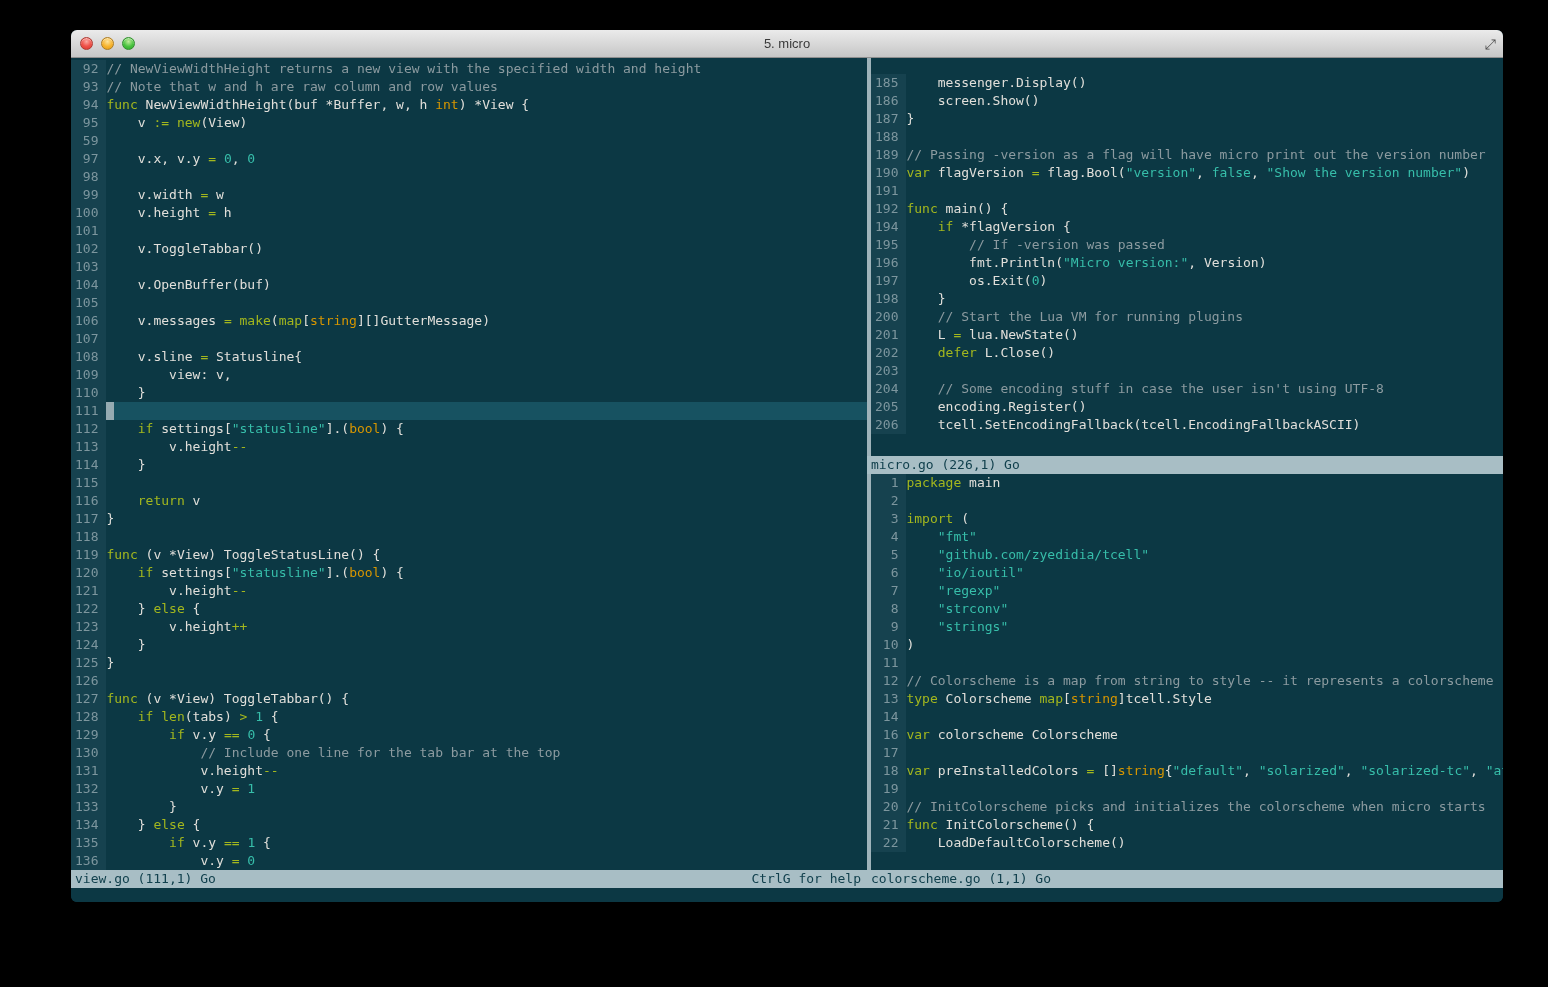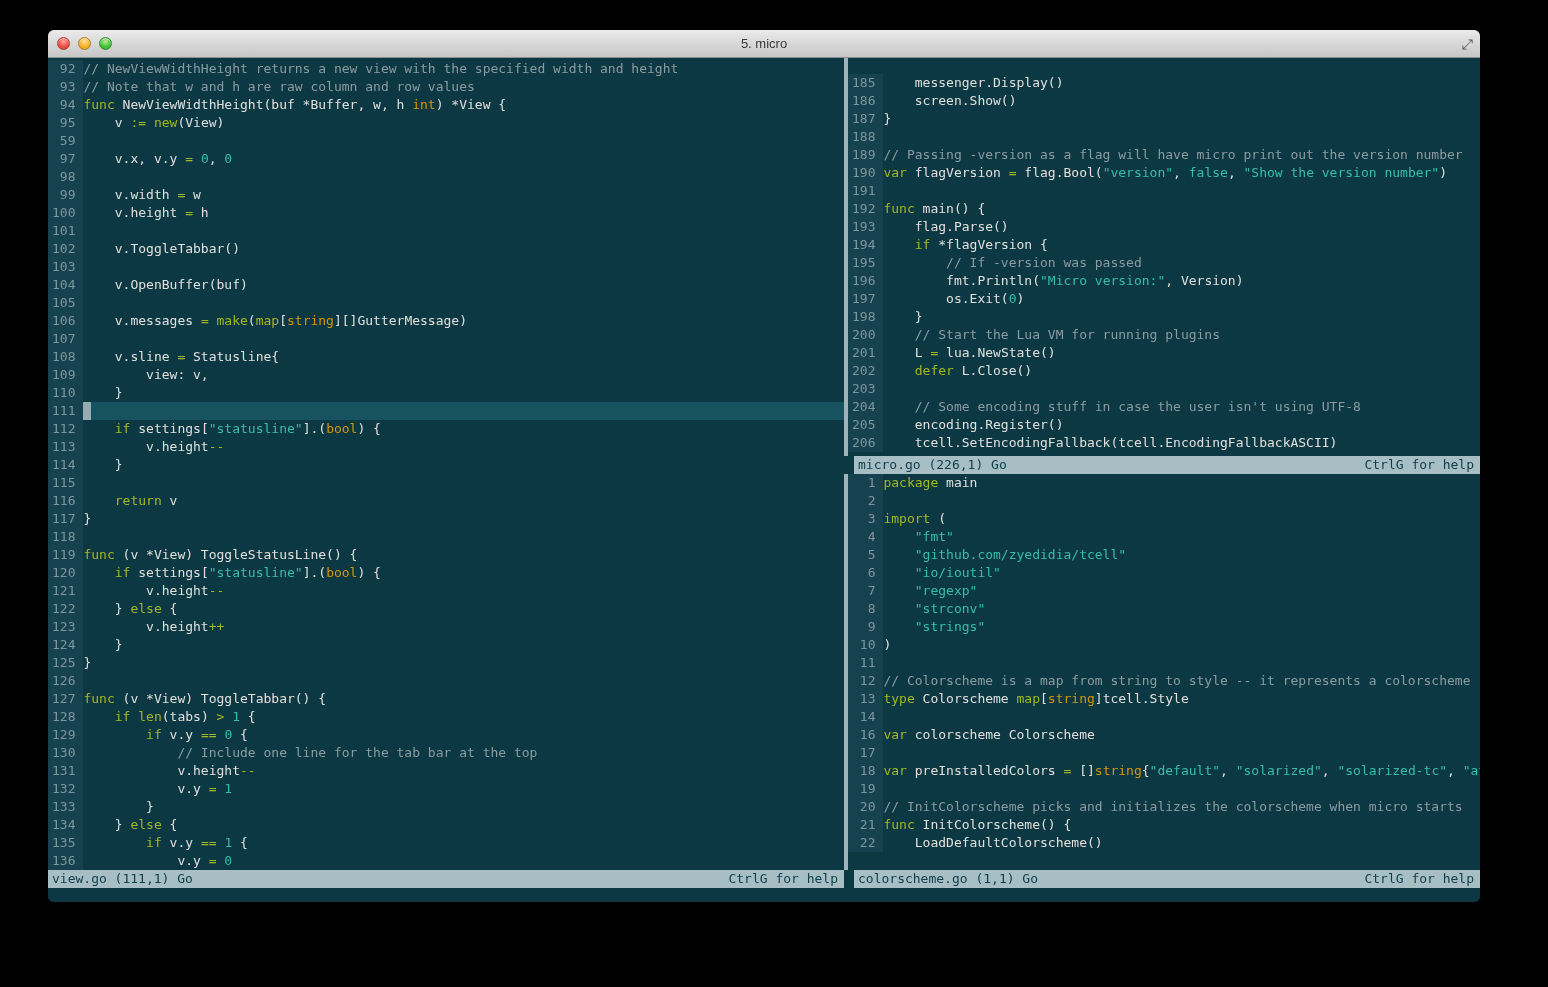--- a/index.html
+++ b/index.html
@@ -1,19 +1,19 @@
 <!DOCTYPE html>
 <html style="--desktop_bg: #000000; --bg: #0c3844; --bg_gutter: #16424f; --fg: #e1dfda; --line_number: #7d969e; --comment: #8c9ba0; --keyword: #a3b71e; --type_orange: #d79600; --string_teal: #37beaa; --current_line_bg: #175261; --cursor: #96abb2; --statusbar_bg: #a8bec5; --statusbar_fg: #11404d; --divider: #9fb3ba; --titlebar_top: #ebebeb; --titlebar_bottom: #c6c6c6; --title_fg: #3a3a3a;"><head>
 <meta charset="utf-8">
 <style>
   html,body{margin:0;padding:0;background:#000;}
   body{width:1548px;height:987px;position:relative;overflow:hidden;}
 
   .window{
-    position:absolute;left:48px;top:30px;width:1432px;height:872px;
+    position:absolute;left:71px;top:30px;width:1432px;height:872px;
     border-radius:6px;overflow:hidden;background:var(--bg);
     display:flex;flex-direction:column;
     box-shadow:0 10px 30px rgba(0,0,0,.6);
   }
 
   
   .titlebar{
     flex:0 0 27px;height:27px;position:relative;
     background:linear-gradient(var(--titlebar_top),var(--titlebar_bottom));
     border-bottom:1px solid #8e8e8e;
@@ -52,21 +52,21 @@
   .c{color:var(--comment);}
   .f{color:var(--fg);}
 
   
   .statusbar{
     flex:0 0 18px;height:18px;background:var(--statusbar_bg);color:var(--statusbar_fg);
     font:13px/18px "DejaVu Sans Mono",monospace;
     display:flex;justify-content:space-between;
     padding:0 6px 0 4px;white-space:pre;overflow:hidden;
   }
-  .sb-gap{margin-left:10px;}
+  .sb-gap{margin-left:0;flex-direction:column;}
 
   .cmdline{flex:0 0 14px;background:var(--bg);}
 </style>
 </head>
 <body>
 
 <div class="window">
 
   <div class="titlebar">
     <div class="traffic">
@@ -137,21 +137,20 @@
     <div class="col-right">
       <div class="code code-tr">
           <div class="row"><span class="ln">185</span><span class="src"><span class="f">    messenger.Display()</span></span></div>
           <div class="row"><span class="ln">186</span><span class="src"><span class="f">    screen.Show()</span></span></div>
           <div class="row"><span class="ln">187</span><span class="src"><span class="f">}</span></span></div>
           <div class="row"><span class="ln">188</span><span class="src"></span></div>
           <div class="row"><span class="ln">189</span><span class="src"><span class="c">// Passing -version as a flag will have micro print out the version number</span></span></div>
           <div class="row"><span class="ln">190</span><span class="src"><span class="k">var</span><span class="f"> flagVersion </span><span class="k">=</span><span class="f"> flag.Bool(</span><span class="t">"version"</span><span class="f">, </span><span class="t">false</span><span class="f">, </span><span class="t">"Show the version number"</span><span class="f">)</span></span></div>
           <div class="row"><span class="ln">191</span><span class="src"></span></div>
           <div class="row"><span class="ln">192</span><span class="src"><span class="k">func</span><span class="f"> main() {</span></span></div>
-          <div class="row"><span class="ln">193</span><span class="src"><span class="f">    flag.Parse()</span></span></div>
           <div class="row"><span class="ln">194</span><span class="src"><span class="f">    </span><span class="k">if</span><span class="f"> *flagVersion {</span></span></div>
           <div class="row"><span class="ln">195</span><span class="src"><span class="c">        // If -version was passed</span></span></div>
           <div class="row"><span class="ln">196</span><span class="src"><span class="f">        fmt.Println(</span><span class="t">"Micro version:"</span><span class="f">, Version)</span></span></div>
           <div class="row"><span class="ln">197</span><span class="src"><span class="f">        os.Exit(</span><span class="t">0</span><span class="f">)</span></span></div>
           <div class="row"><span class="ln">198</span><span class="src"><span class="f">    }</span></span></div>
           <div class="row"><span class="ln">200</span><span class="src"><span class="c">    // Start the Lua VM for running plugins</span></span></div>
           <div class="row"><span class="ln">201</span><span class="src"><span class="f">    L </span><span class="k">=</span><span class="f"> lua.NewState()</span></span></div>
           <div class="row"><span class="ln">202</span><span class="src"><span class="f">    </span><span class="k">defer</span><span class="f"> L.Close()</span></span></div>
           <div class="row"><span class="ln">203</span><span class="src"></span></div>
           <div class="row"><span class="ln">204</span><span class="src"><span class="c">    // Some encoding stuff in case the user isn't using UTF-8</span></span></div>

